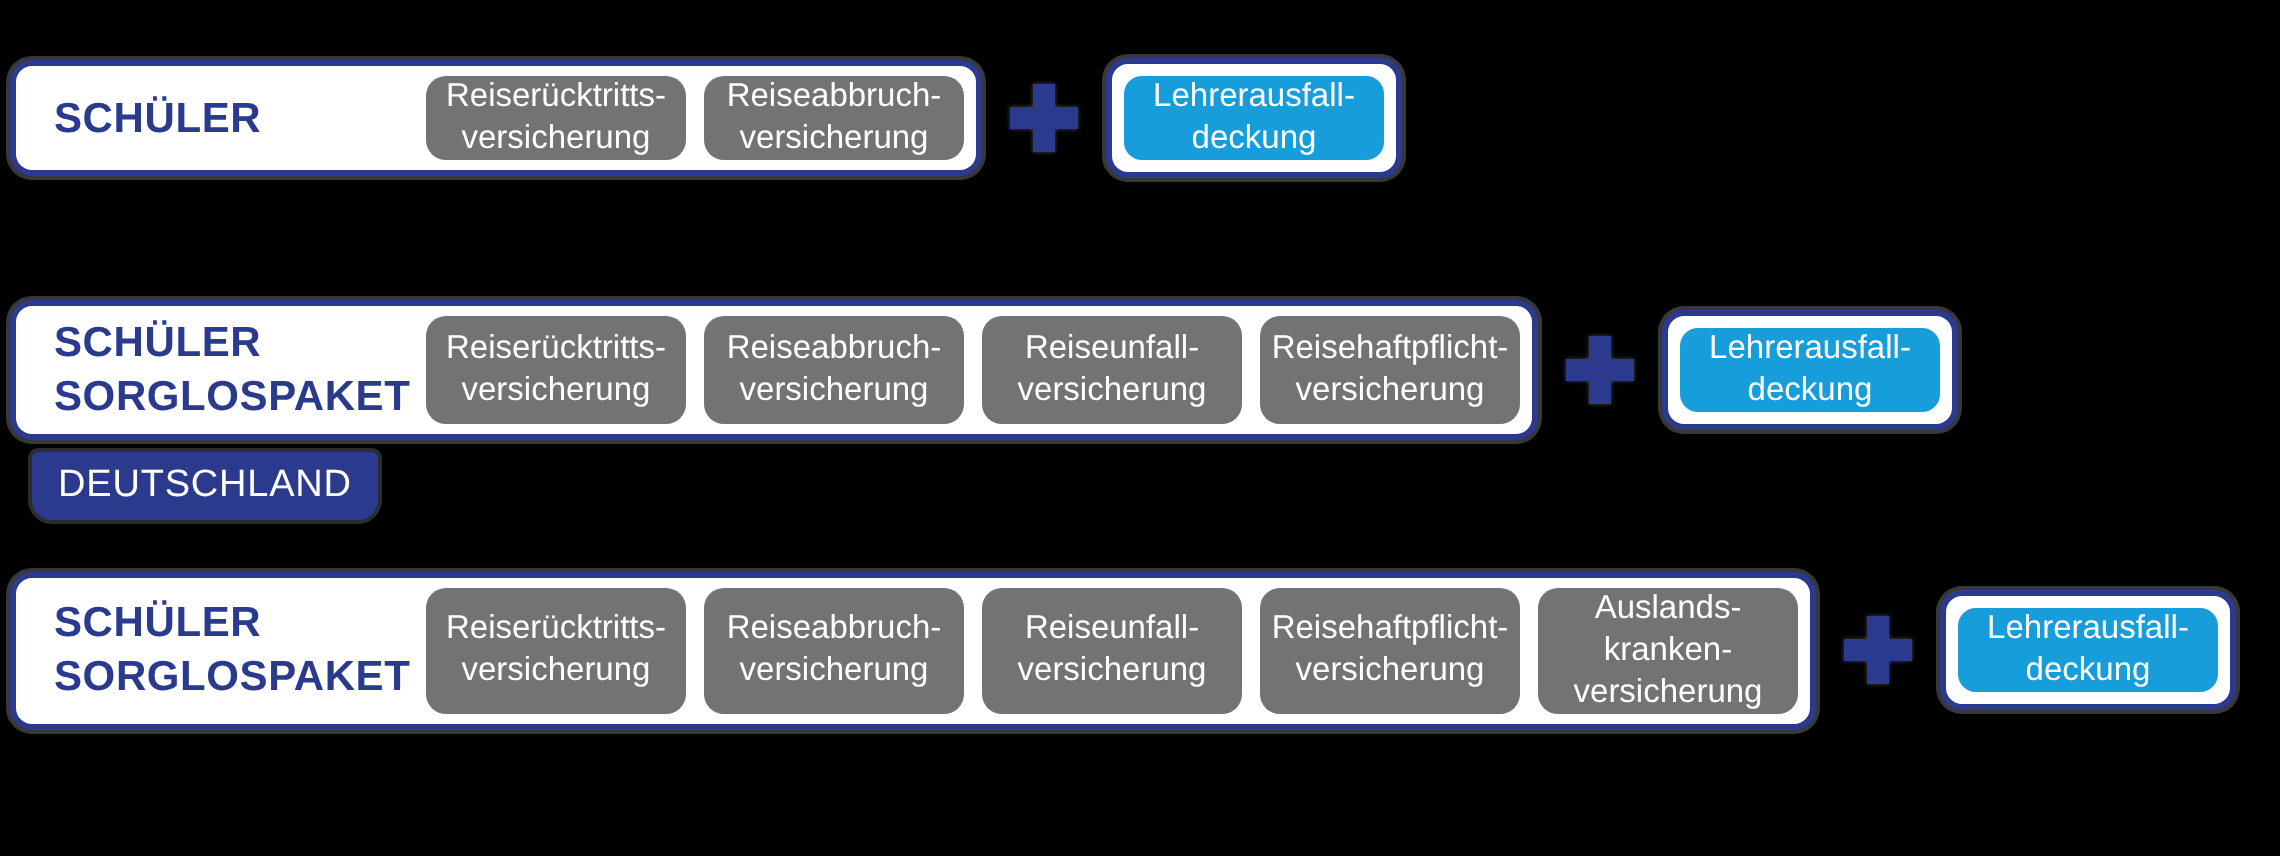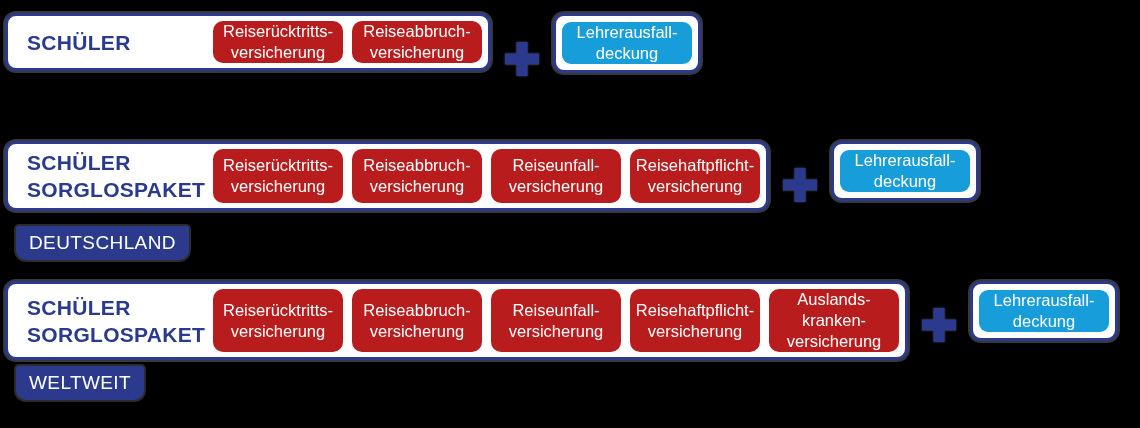--- a/index.html
+++ b/index.html
@@ -13,21 +13,21 @@
     overflow: hidden;
     font-family: "Liberation Sans", sans-serif;
   }
   .diagram {
     padding-top: 13px;
     padding-left: 5px;
   }
   .row-block { }
   .row-main {
     display: flex;
-    align-items: flex-start;
+    align-items: center;
     position: relative;
     z-index: 2;
   }
   .row-main.h1 { height: 92px; }
   .row-main.h2 { height: 88px; }
   .package {
     display: flex;
     align-items: stretch;
     background: #ffffff;
     border: 3px solid #2B3A8F;
@@ -47,21 +47,21 @@
     box-sizing: border-box;
     color: #2A3A8C;
     font-weight: bold;
     font-size: 21px;
     line-height: 27px;
     letter-spacing: 0.3px;
   }
   .coverage {
     width: 130px;
     min-width: 130px;
-    background: #b91c1c;
+    background: #737373;
     border-radius: 10px;
     color: #ffffff;
     font-size: 16.5px;
     line-height: 21px;
     display: flex;
     align-items: center;
     justify-content: center;
     text-align: center;
     white-space: pre-line;
     align-self: stretch;
@@ -203,16 +203,15 @@
         <div class="coverage">Auslands-
 kranken-
 versicherung</div>
       </div>
       <div class="plus"></div>
       <div class="addon-package">
         <div class="addon">Lehrerausfall-
 deckung</div>
       </div>
     </div>
-    <div class="region-label">WELTWEIT</div>
   </section>
 
 </div>
 
 </body></html>

